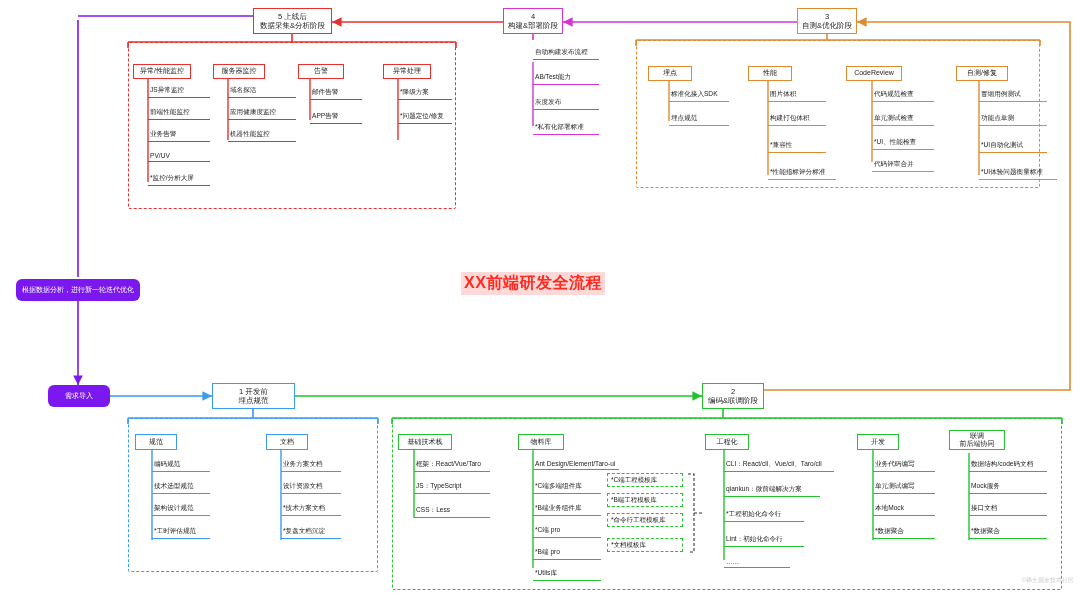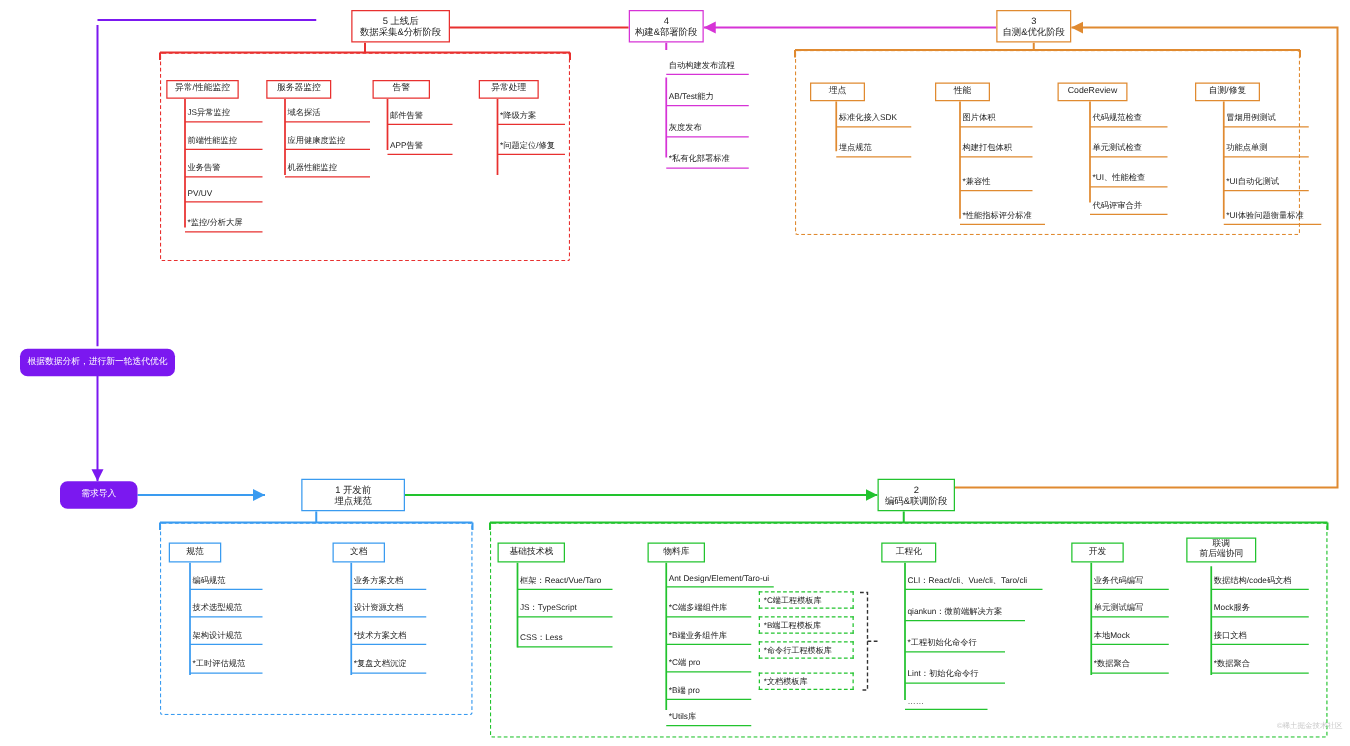--- a/index.html
+++ b/index.html
@@ -8,24 +8,24 @@
   #canvas{position:absolute;left:0;top:0;width:1080px;height:597px;}
   svg.lines{position:absolute;left:0;top:0;width:1080px;height:597px;pointer-events:none;}
 
   
   .node{position:absolute;box-sizing:border-box;display:flex;flex-direction:column;
         align-items:center;justify-content:center;text-align:center;background:#fff;
         line-height:1.25;}
   .stage{border:1.6px solid #000;font-size:7.5px;}
   .stage .num{font-size:7.5px;}
   .stage .ttl{font-size:7.5px;}
-  .stage.red{border-color:#e8302f;color:#222;margin-left:28px;}
+  .stage.red{border-color:#e8302f;color:#222;}
   .stage.magenta{border-color:#d633d6;}
   .stage.orange{border-color:#e08a30;}
-  .stage.blue{border-color:#3a9bf0;margin-left:29px;}
+  .stage.blue{border-color:#3a9bf0;}
   .stage.green{border-color:#22c32e;}
 
   .cat{position:absolute;box-sizing:border-box;display:flex;align-items:center;
        justify-content:center;text-align:center;background:#fff;font-size:7px;
        border:1.3px solid #000;line-height:1.2;}
   .cat.red{border-color:#e8302f;}
   .cat.orange{border-color:#e08a30;}
   .cat.blue{border-color:#3a9bf0;}
   .cat.green{border-color:#22c32e;}
 
@@ -306,14 +306,15 @@
 
   <div class="node cat green" style="left:949px;top:430px;width:56px;height:20px;flex-direction:column;">
     <span>联调</span>
     <span>前后端协同</span>
   </div>
   <div class="leaf green" style="left:969px;top:460px;width:78px;">数据结构/code码文档</div>
   <div class="leaf green" style="left:969px;top:482px;width:78px;">Mock服务</div>
   <div class="leaf green" style="left:969px;top:504px;width:78px;">接口文档</div>
   <div class="leaf green" style="left:969px;top:527px;width:78px;">*数据聚合</div>
 
+  <div id="title" style="left: 533px; top: 272px; transform: translateX(-50%);">XX前端研发全流程</div>
   <div id="watermark">©稀土掘金技术社区</div>
 </div>
 
 </body></html>

